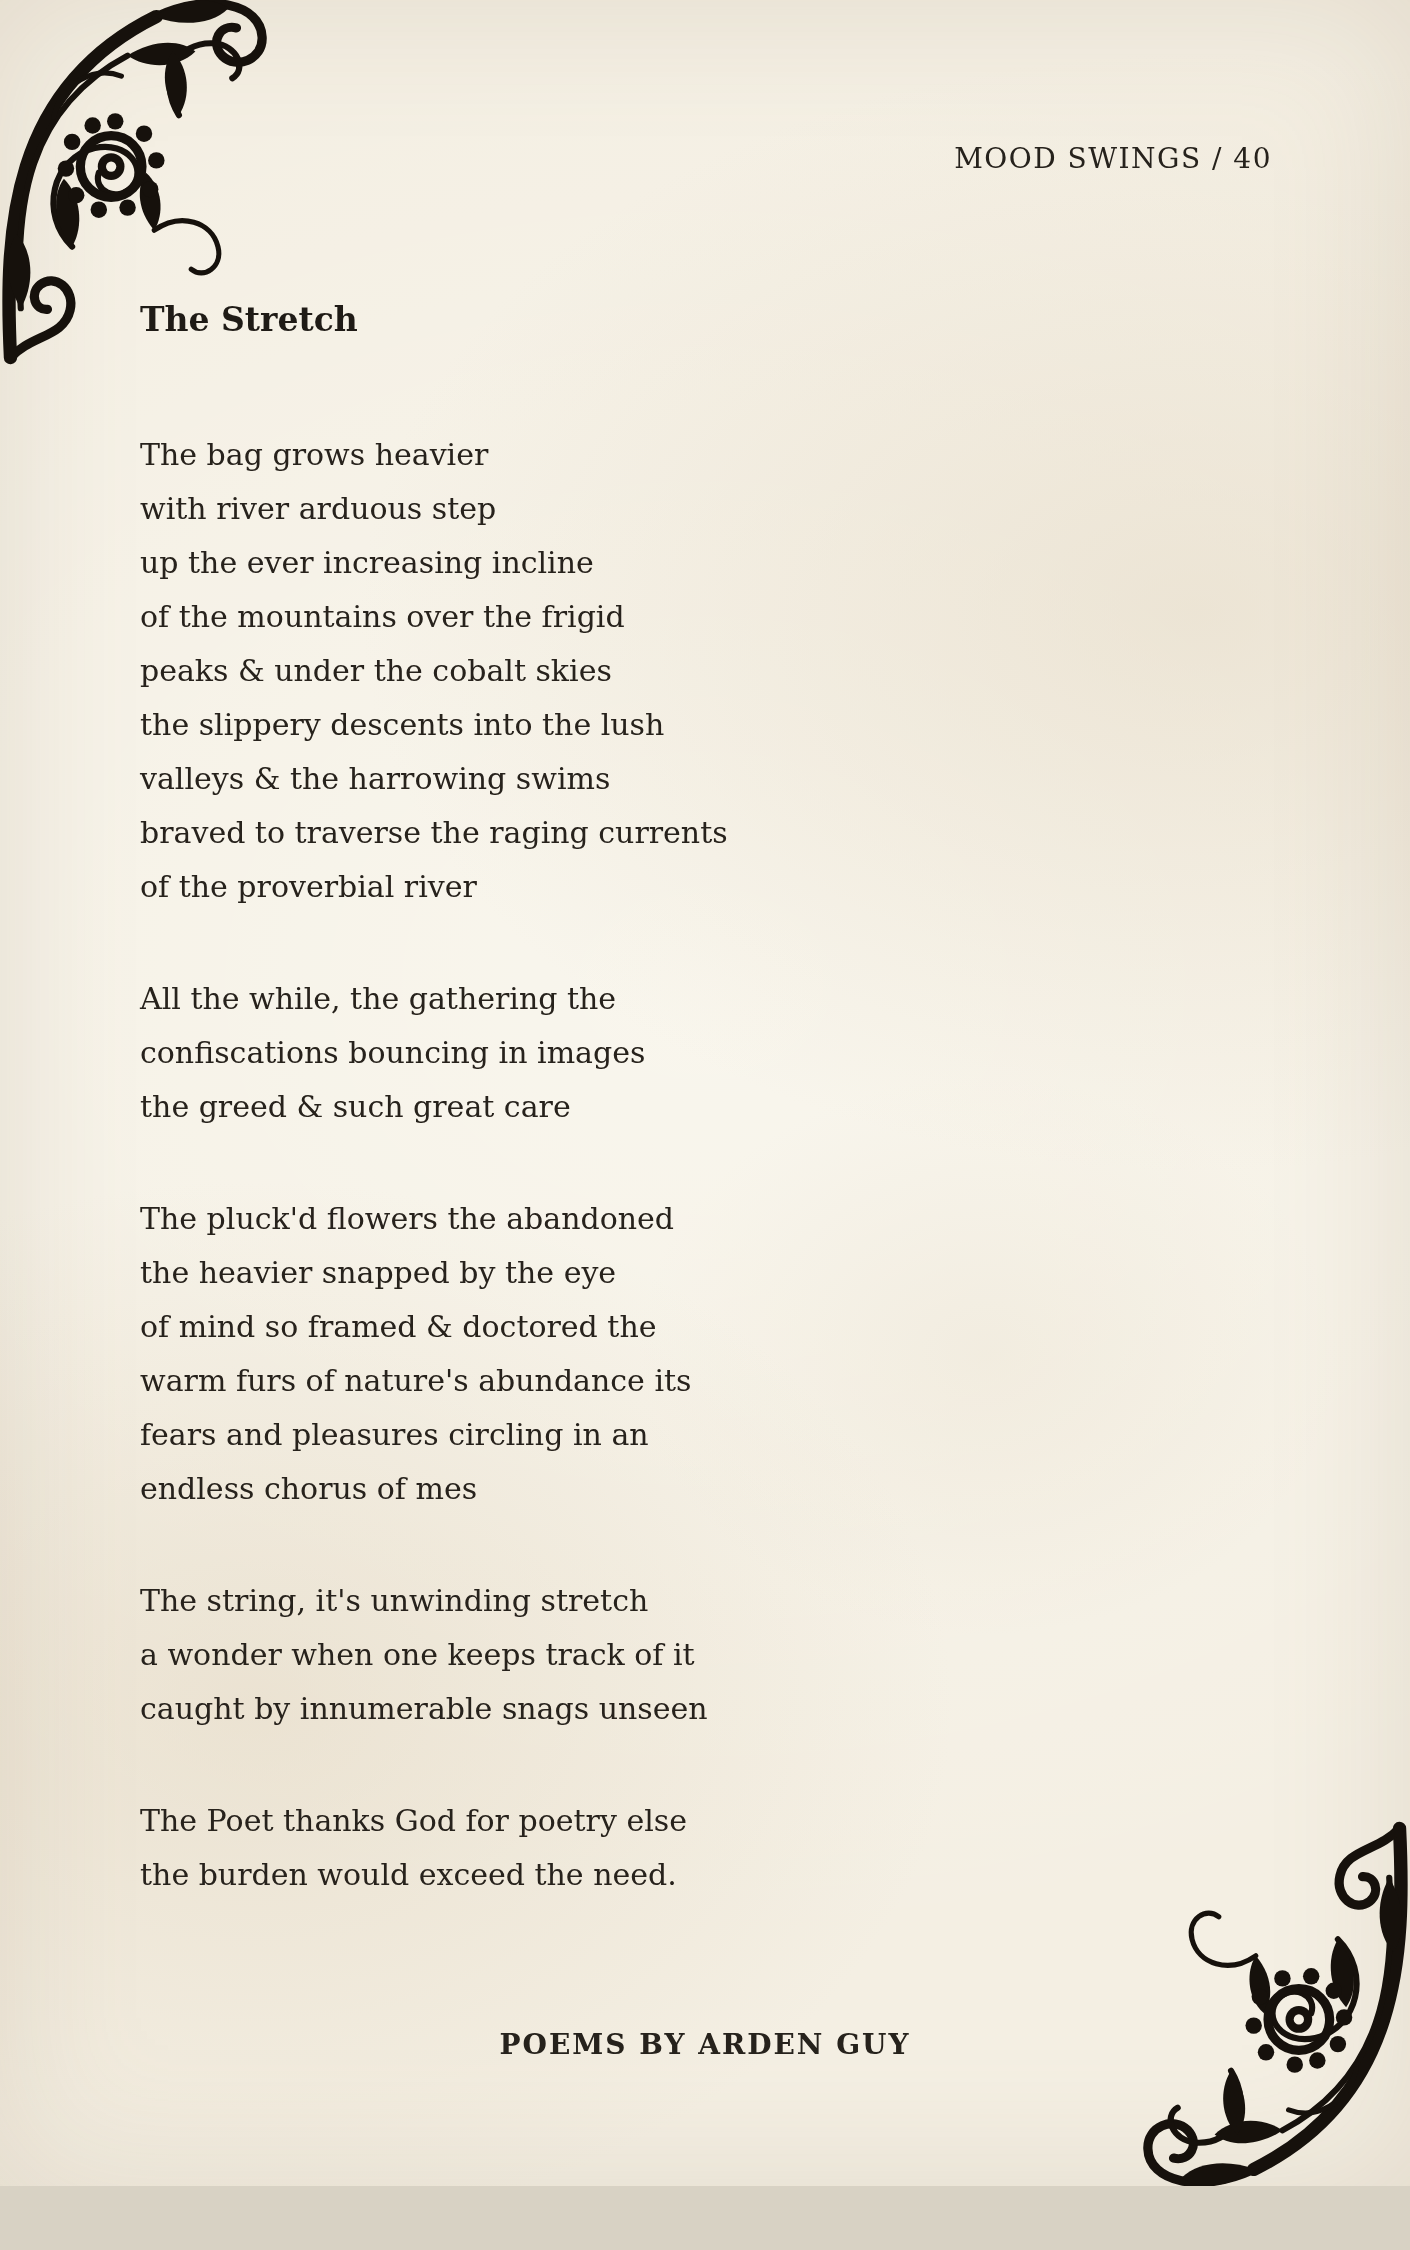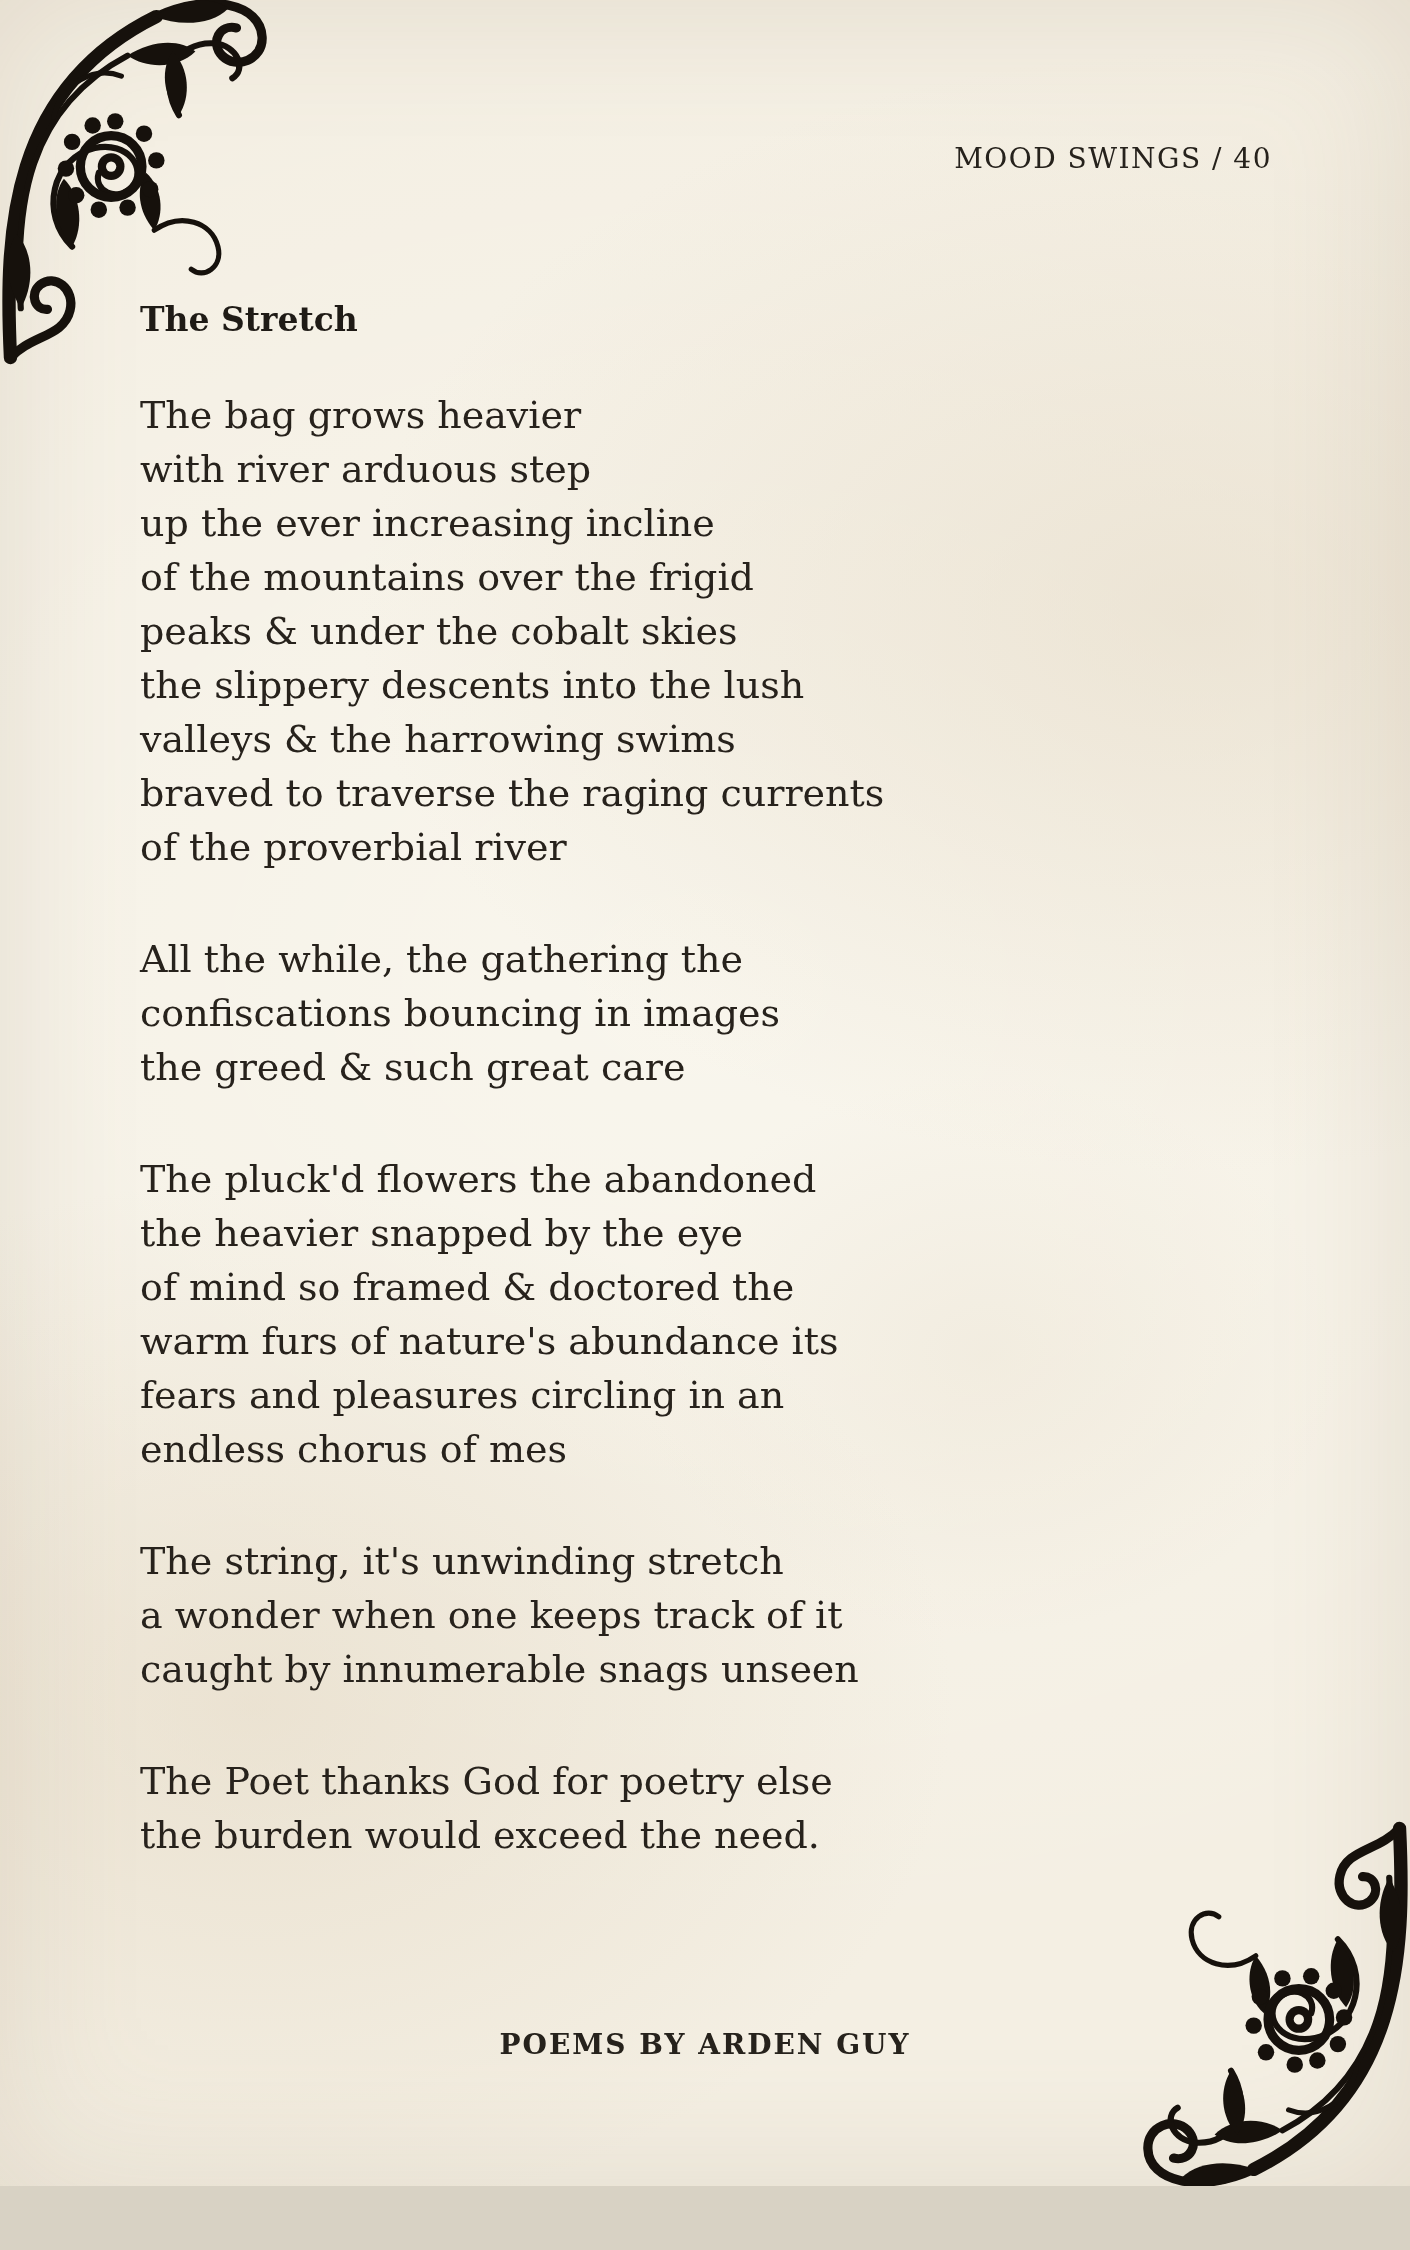--- a/index.html
+++ b/index.html
@@ -53,29 +53,29 @@
 
   .poem {
     position: absolute;
     left: 140px;
     top: 300px;
     width: 900px;
   }
   .poem-title {
     font-size: 33px;
     font-weight: 700;
-    margin: 0 0 48px 0;
+    margin: 0 0 88px 0;
     line-height: 1.2;
     color: #1f1b16;
   }
   .stanza {
     margin: 0 0 58px 0;
   }
   .line {
-    font-size: 38px;
+    font-size: 30px;
     line-height: 54px;
     white-space: pre;
     color: #27221c;
   }
 
   .page-footer {
     position: absolute;
     top: 2028px;
     left: 0;
     right: 0;

